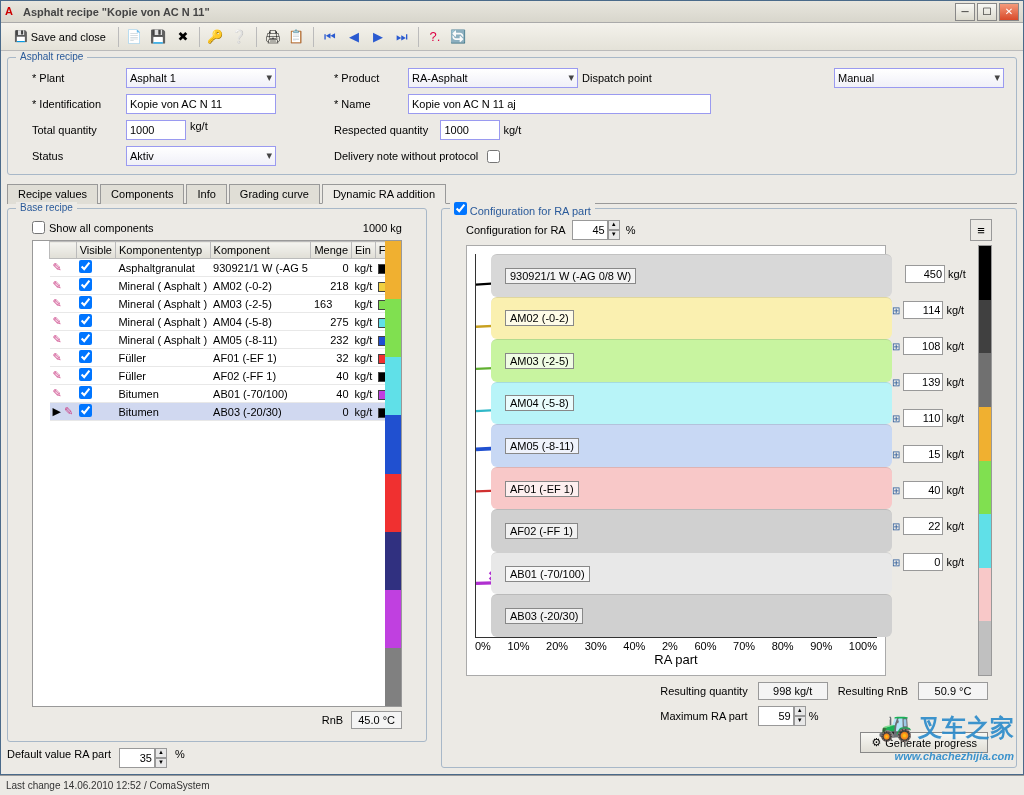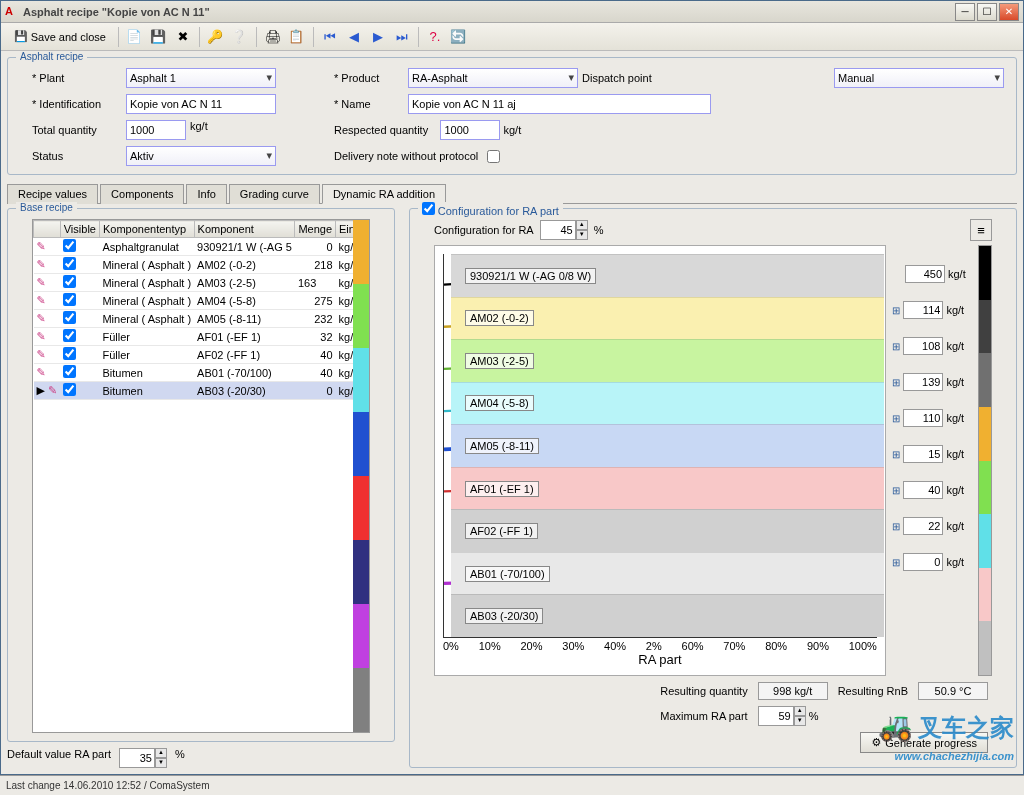--- a/index.html
+++ b/index.html
@@ -21,48 +21,48 @@
 .hdrgrid { display: grid; grid-template-columns: 90px 150px 50px 70px 170px 90px 50px 100px 170px; gap: 6px 4px; align-items: center; }
 .hdrgrid .lab { text-align: left; white-space: nowrap; }
 .inp, select { border: 1px solid #9a9af0; background: #fff; height: 20px; padding: 0 3px; width: 100%; }
 .sel { appearance: none; background: linear-gradient(#fff,#f0f0f8); position: relative; }
 .sel-wrap { position: relative; }
 .sel-wrap::after { content: '▾'; position: absolute; right: 4px; top: 3px; pointer-events: none; color: #444; }
 .tabs { display: flex; margin-top: 4px; border-bottom: 1px solid #999; }
 .tab { padding: 3px 10px; border: 1px solid #999; border-bottom: none; background: #e0ded6; margin-right: 2px; cursor: pointer; position: relative; top: 1px; }
 .tab.active { background: #eceae5; border-bottom: 1px solid #eceae5; }
 .tabrow { display: flex; gap: 6px; flex: 1; min-height: 0; }
-.leftpane { width: 388px; display: flex; flex-direction: column; gap: 6px; }
+.leftpane { width: 420px; display: flex; flex-direction: column; gap: 6px; }
 .rightpane { flex: 1; display: flex; flex-direction: column; margin-left: 8px; }
 .base { flex: 1; display: flex; flex-direction: column; min-height: 0; }
 .basehdr { display: flex; align-items: center; gap: 4px; padding: 2px 0 6px; }
 .basehdr .spacer { flex: 1; }
 .chk { width: 13px; height: 13px; }
 .tblwrap { flex: 1; display: flex; border: 1px solid #999; background: #fff; min-height: 0; }
-.tbl { flex: 1; overflow: auto; }
+.tbl { flex: 1; overflow: auto; margin-left: 16px; }
 .tbl table { width: 100%; border-collapse: collapse; }
 .tbl th { background: linear-gradient(#f4f4f0,#e0ded6); border: 1px solid #bbb; padding: 2px 3px; font-weight: normal; text-align: left; }
 .tbl td { border-bottom: 1px solid #e8e8e8; padding: 1px 3px; white-space: nowrap; }
 .tbl tr.sel td { background: #d0d8f0; }
 .rowicon { color: #c48; font-size: 11px; }
 .swatch { display: inline-block; width: 14px; height: 10px; border: 1px solid #444; vertical-align: middle; }
 .colorbar { width: 16px; display: flex; flex-direction: column; }
 .colorbar div { flex: 1; }
 .rnb { display: flex; justify-content: flex-end; align-items: center; gap: 8px; padding: 4px 0; }
 .valbox { border: 1px solid #999; background: #f4f4f4; padding: 2px 6px; min-width: 50px; text-align: center; }
 .defrow { display: flex; align-items: flex-start; gap: 8px; }
 .spin { display: flex; align-items: center; }
 .spin input { width: 36px; height: 20px; border: 1px solid #999; text-align: right; padding-right: 2px; }
 .spin .sbtn { width: 12px; height: 20px; display: flex; flex-direction: column; }
 .spin .sbtn span { flex: 1; border: 1px solid #999; background: #e8e8e8; font-size: 6px; line-height: 6px; text-align: center; cursor: pointer; }
 .confhdr { display: flex; align-items: center; gap: 6px; padding: 0 0 4px; }
 .chartarea { flex: 1; display: flex; gap: 6px; min-height: 0; }
 .chart { flex: 1; border: 1px solid #aaa; background: #fff; display: flex; flex-direction: column; padding: 8px; position: relative; min-height: 0; }
 .bands { flex: 1; position: relative; border-left: 1px solid #333; border-bottom: 1px solid #333; }
-.band { position: absolute; left: 7px; width: 100%; border-top: 1px solid rgba(0,0,0,0.1); padding-left: 14px; display: flex; align-items: center; font-size: 10px; }
+.band { position: absolute; left: 15px; width: 100%; border-top: 1px solid rgba(0,0,0,0.1); padding-left: 14px; display: flex; align-items: center; font-size: 10px; border-radius: 6px; }
 .bandlabel { background: rgba(255,255,255,0.7); border: 1px solid #888; padding: 1px 4px; }
 .xmark { position: absolute; color: #888; font-size: 14px; font-weight: bold; }
 .vline { position: absolute; top: 0; bottom: 0; width: 2px; }
 .xaxis { display: flex; justify-content: space-between; padding-top: 2px; font-size: 9px; }
 .xlabel { text-align: center; font-size: 13px; }
 .valcol { width: 80px; display: flex; flex-direction: column; gap: 18px; padding-top: 20px; }
 .valcol .vr { display: flex; align-items: center; gap: 3px; }
 .valcol .vr .lock { color: #2a5a9a; font-size: 10px; }
 .valcol .vr input { width: 40px; height: 18px; border: 1px solid #999; text-align: right; padding-right: 2px; }
 .rcolbar { width: 14px; display: flex; flex-direction: column; border: 1px solid #999; }
@@ -162,20 +162,26 @@
         <div class="tab">Components</div>
         <div class="tab">Info</div>
         <div class="tab">Grading curve</div>
         <div class="tab active">Dynamic RA addition</div>
       </div>
 
     <div class="tabrow">
       <div class="leftpane">
         <div class="groupbox base">
           <div class="legend">Base recipe</div>
+          <div class="basehdr">
+            <input type="checkbox" class="chk" style="">
+            <span>Show all components</span>
+            <div class="spacer"></div>
+            <span>1000 kg</span>
+          </div>
           <div class="tblwrap">
             <div class="tbl">
               <table>
                   <thead>
                     <tr id="thr">
                       <th></th>
                       <th>Visible</th>
                       <th>Komponententyp</th>
                       <th>Komponent</th>
                       <th>Menge</th>
@@ -271,20 +277,24 @@
             <div class="colorbar" id="cbl">
                 <div style="background: rgb(240, 176, 48);"></div>
                 <div style="background: rgb(128, 224, 80);"></div>
                 <div style="background: rgb(96, 224, 232);"></div>
                 <div style="background: rgb(32, 80, 208);"></div>
                 <div style="background: rgb(240, 48, 48);"></div>
                 <div style="background: rgb(48, 48, 128);"></div>
                 <div style="background: rgb(192, 64, 224);"></div>
                 <div style="background: rgb(128, 128, 128);"></div>
               </div>
+          </div>
+          <div class="rnb">
+            <span>RnB</span>
+            <div class="valbox">45.0 °C</div>
           </div>
         </div>
         <div class="defrow">
           <span>Default value RA part</span>
           <div class="spin">
               <input value="35" style="">
               <div class="sbtn">
                 <span>▲</span>
                 <span>▼</span>
               </div>

